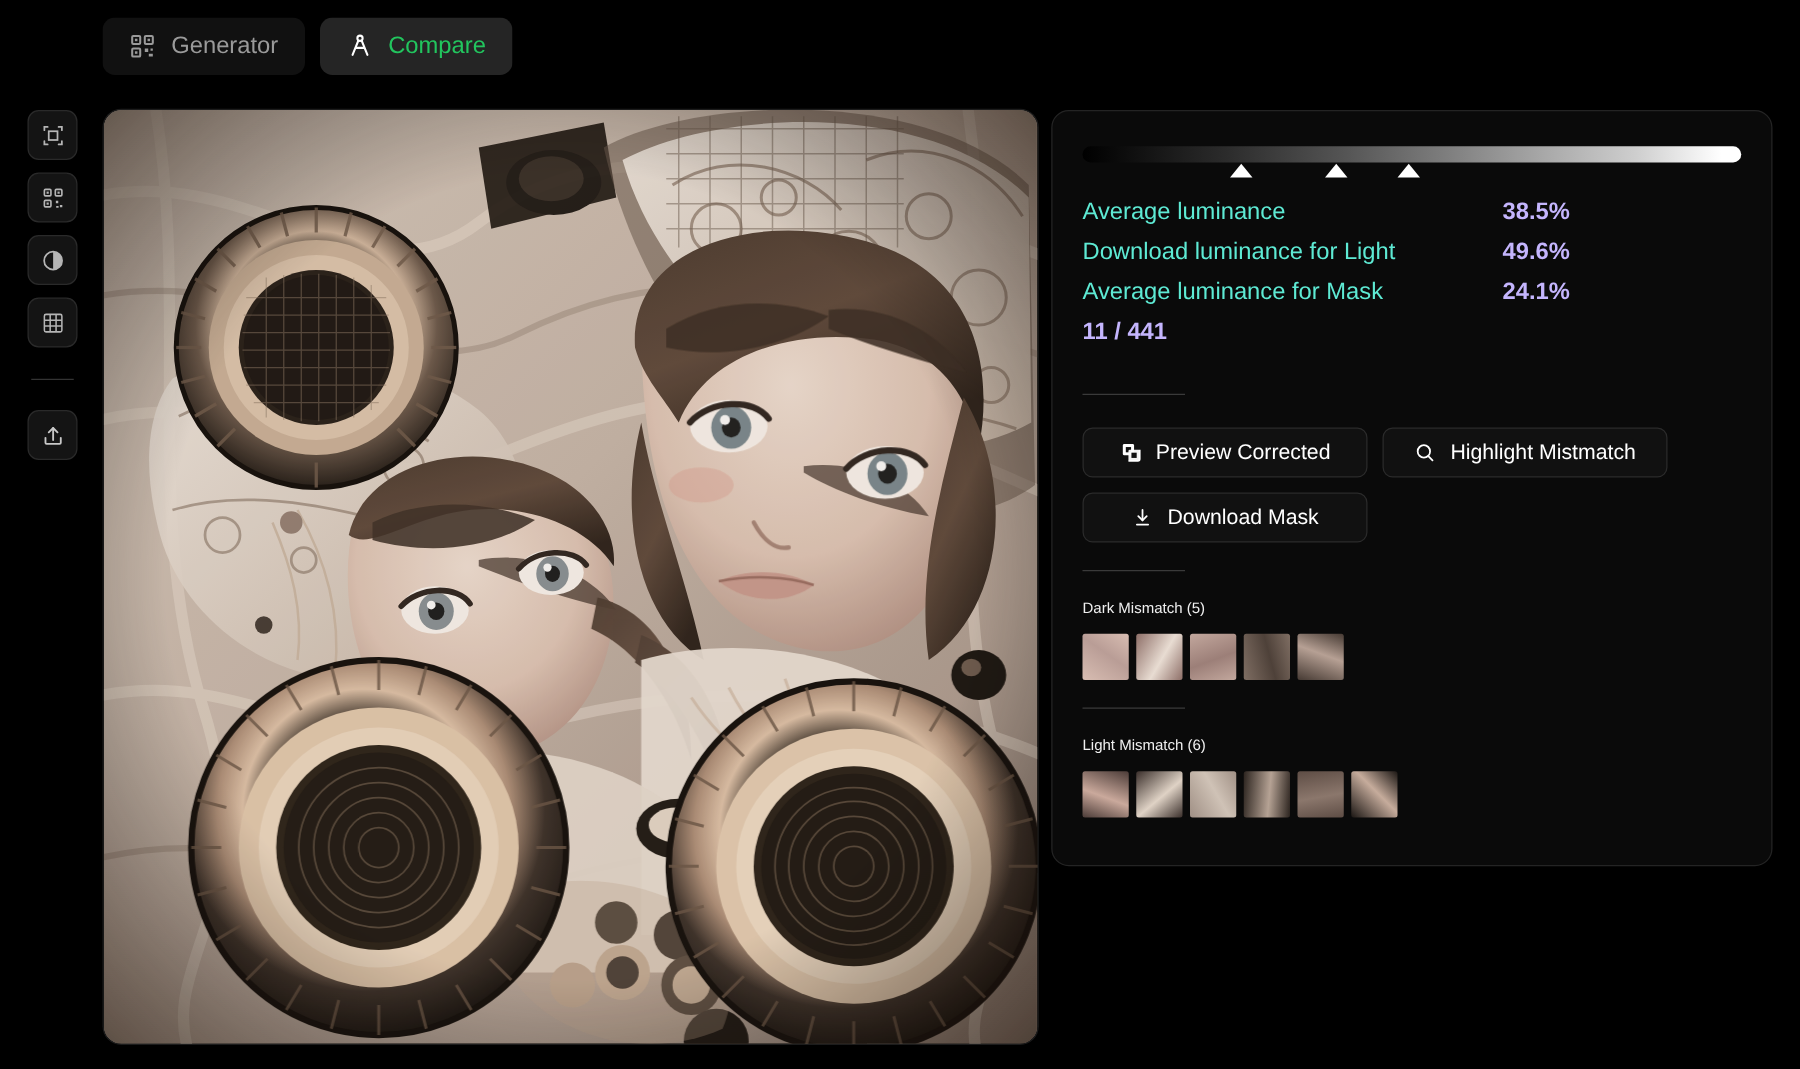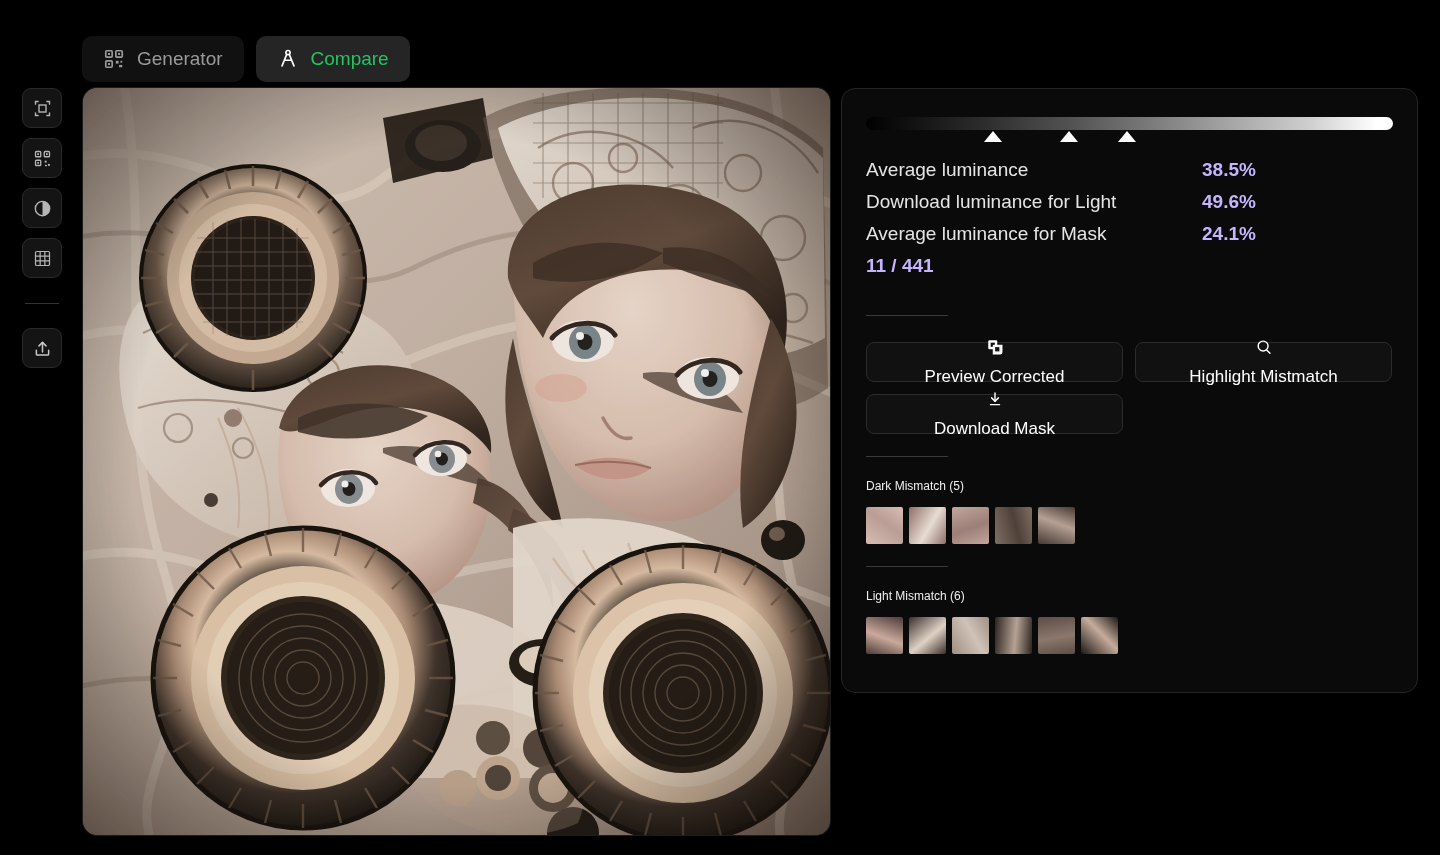--- a/index.html
+++ b/index.html
@@ -6,21 +6,21 @@
   html, body {
     width: 1440px; height: 855px;
     background: #000000;
     font-family: "Liberation Sans", sans-serif;
     overflow: hidden;
   }
   #app { position: relative; width: 1440px; height: 855px; background:#000; }
 
   
   .toolbar {
-    position: absolute; left: 82px; top: 36px;
+    position: absolute; left: 82px; top: 14px;
     display: flex; gap: 12px; align-items: flex-start;
   }
   .tab-btn {
     display: flex; align-items: center; gap: 12px;
     height: 46px; padding: 0 20px;
     border-radius: 10px;
     border: 1px solid transparent;
     background: #111111;
     color: #9a9a9a;
     font-size: 19px;
@@ -91,21 +91,21 @@
     transform: translateX(-9px);
   }
 
   
   .stats { margin-top: 6px; }
   .stat-row {
     display: flex; align-items: baseline;
     height: 32px;
   }
   .stat-label {
-    color: #e5e5e5; font-size: 19px; width: 336px; flex: 0 0 336px;
+    color: #5eead4; font-size: 19px; width: 336px; flex: 0 0 336px;
     white-space: nowrap;
   }
   .stat-value { color: #c4b5fd; font-size: 19px; font-weight: bold; }
 
   .divider {
     width: 82px; height: 1px; background: #3a3a3a;
     margin: 28px 0 26px 0;
   }
   .divider.thumbs-div { margin: 22px 0 22px 0; }
 
@@ -115,21 +115,21 @@
     display: flex; align-items: center; justify-content: center; gap: 11px;
     height: 40px; padding: 0 18px;
     border-radius: 8px;
     background: #111111;
     border: 1px solid #2b2b2b;
     color: #ffffff;
     font-size: 17px;
     cursor: pointer;
     user-select: none;
   }
-  .act-btn.w-half { width: 257px; flex-direction: column; }
+  .act-btn.w-half { width: 228px; }
   .act-btn svg { width: 18px; height: 18px; display:block; flex:0 0 18px; }
 
   
   .sec-title {
     color: #efefef; font-size: 12px; margin-bottom: 14px;
   }
   .thumb-row { display: flex; gap: 6px; }
   .thumb {
     width: 37px; height: 37px;
     border-radius: 2px;

